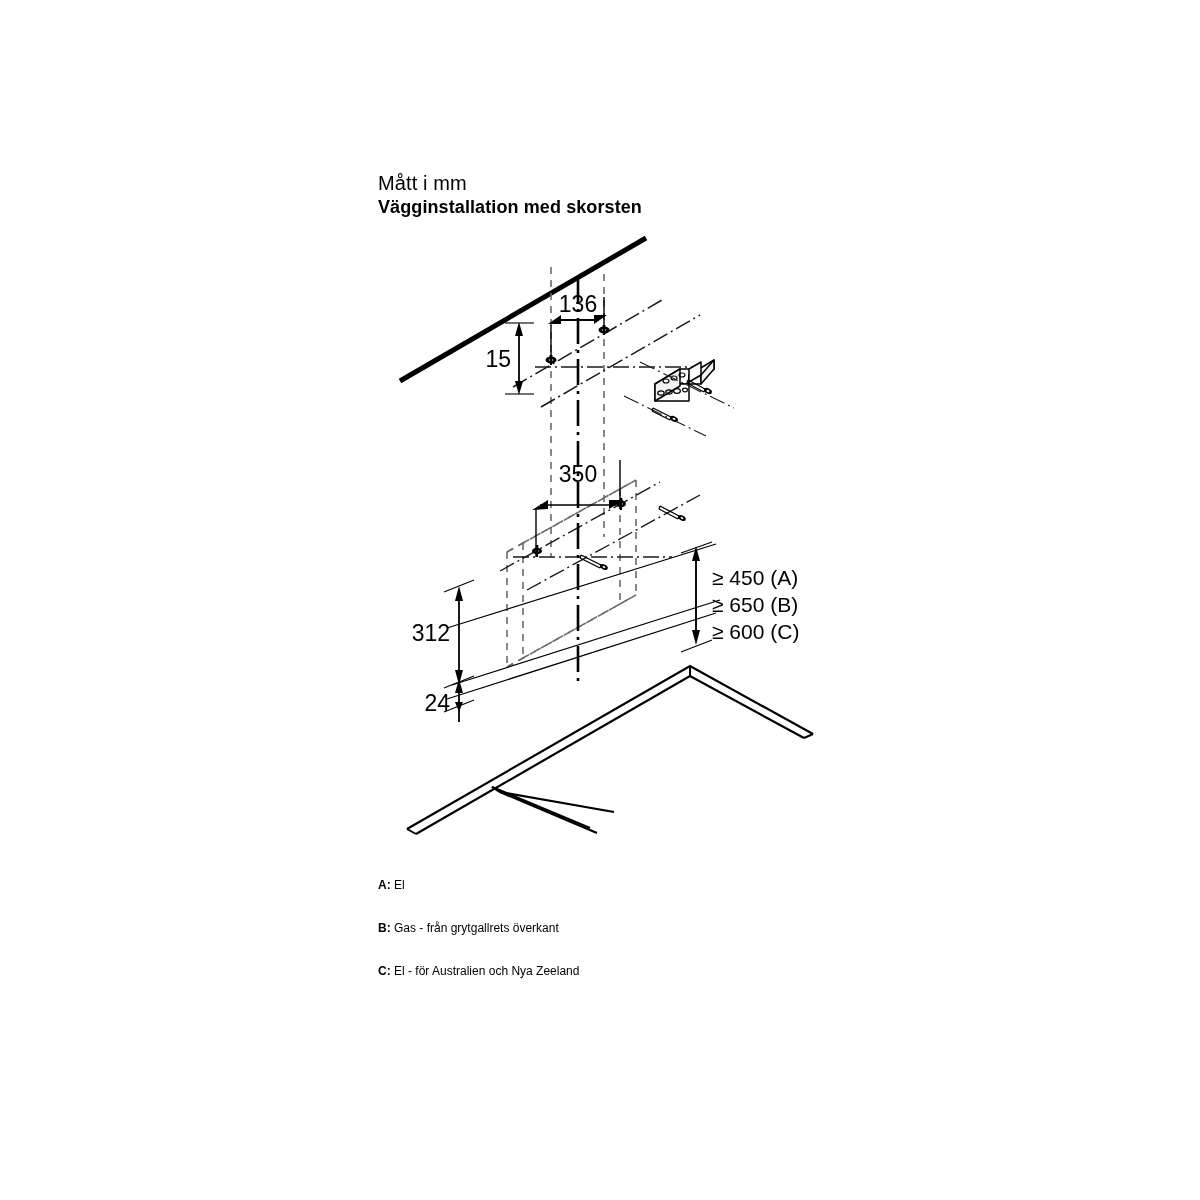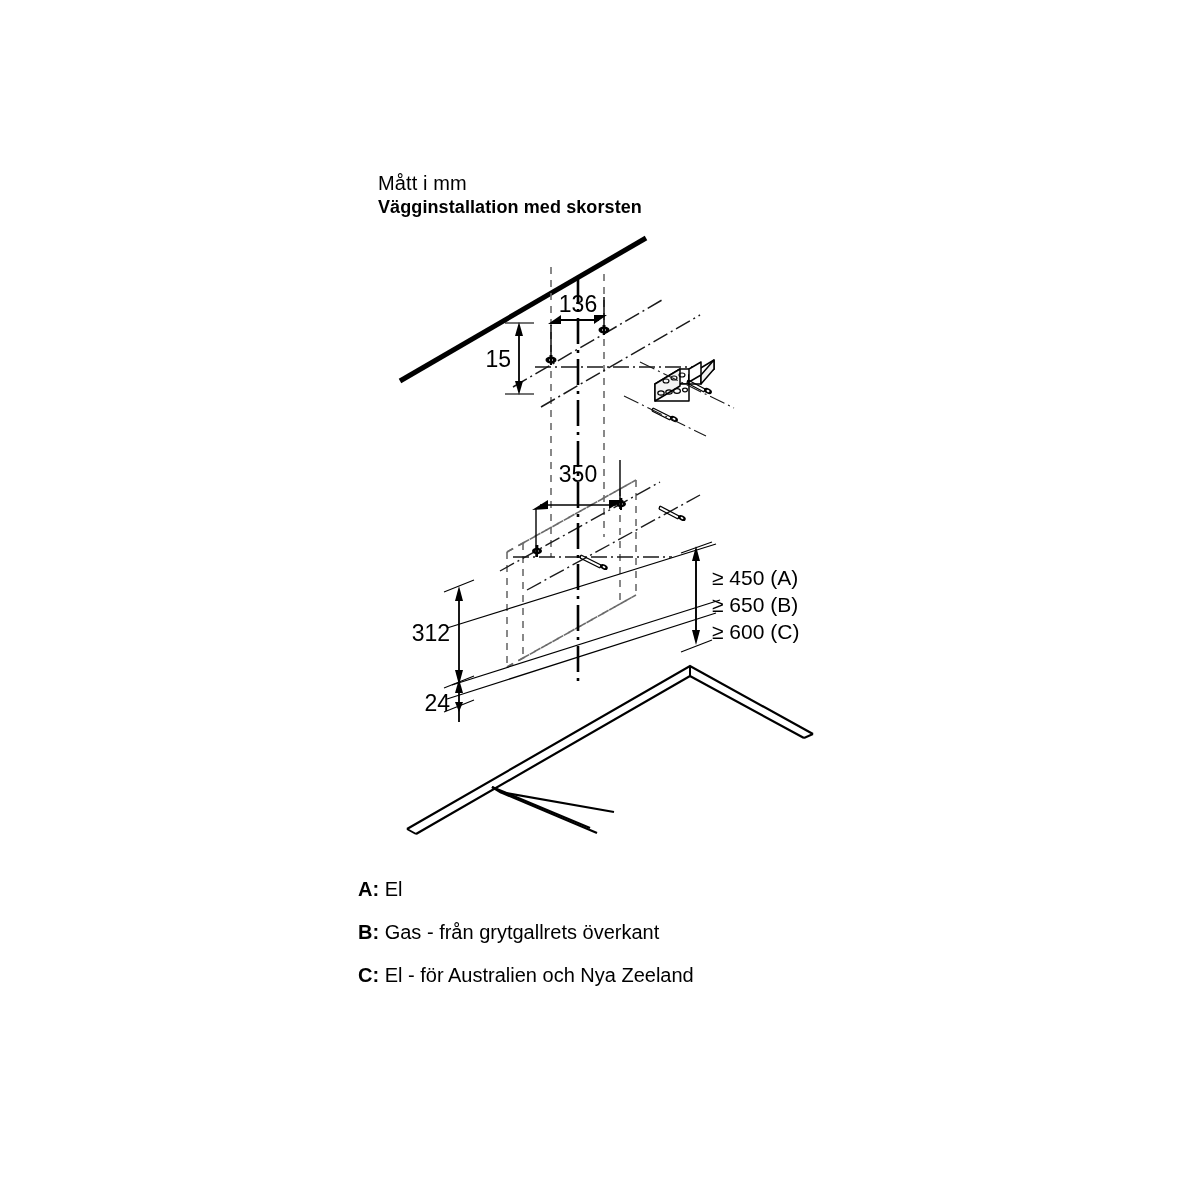--- a/index.html
+++ b/index.html
@@ -39,23 +39,23 @@
     font-weight: 700;
     letter-spacing: 0.1px;
   }
   #drawing {
     position: absolute;
     left: 0;
     top: 0;
   }
   .legend-row {
     position: absolute;
-    left: 358px;
+    left: 378px;
     white-space: nowrap;
-    font-size: 20px;
+    font-size: 12px;
     font-weight: 400;
   }
   .legend-row .lk {
     font-weight: 700;
   }
   #legend-a { top: 866px; }
   #legend-b { top: 909px; }
   #legend-c { top: 952px; }
 </style>
 </head>

